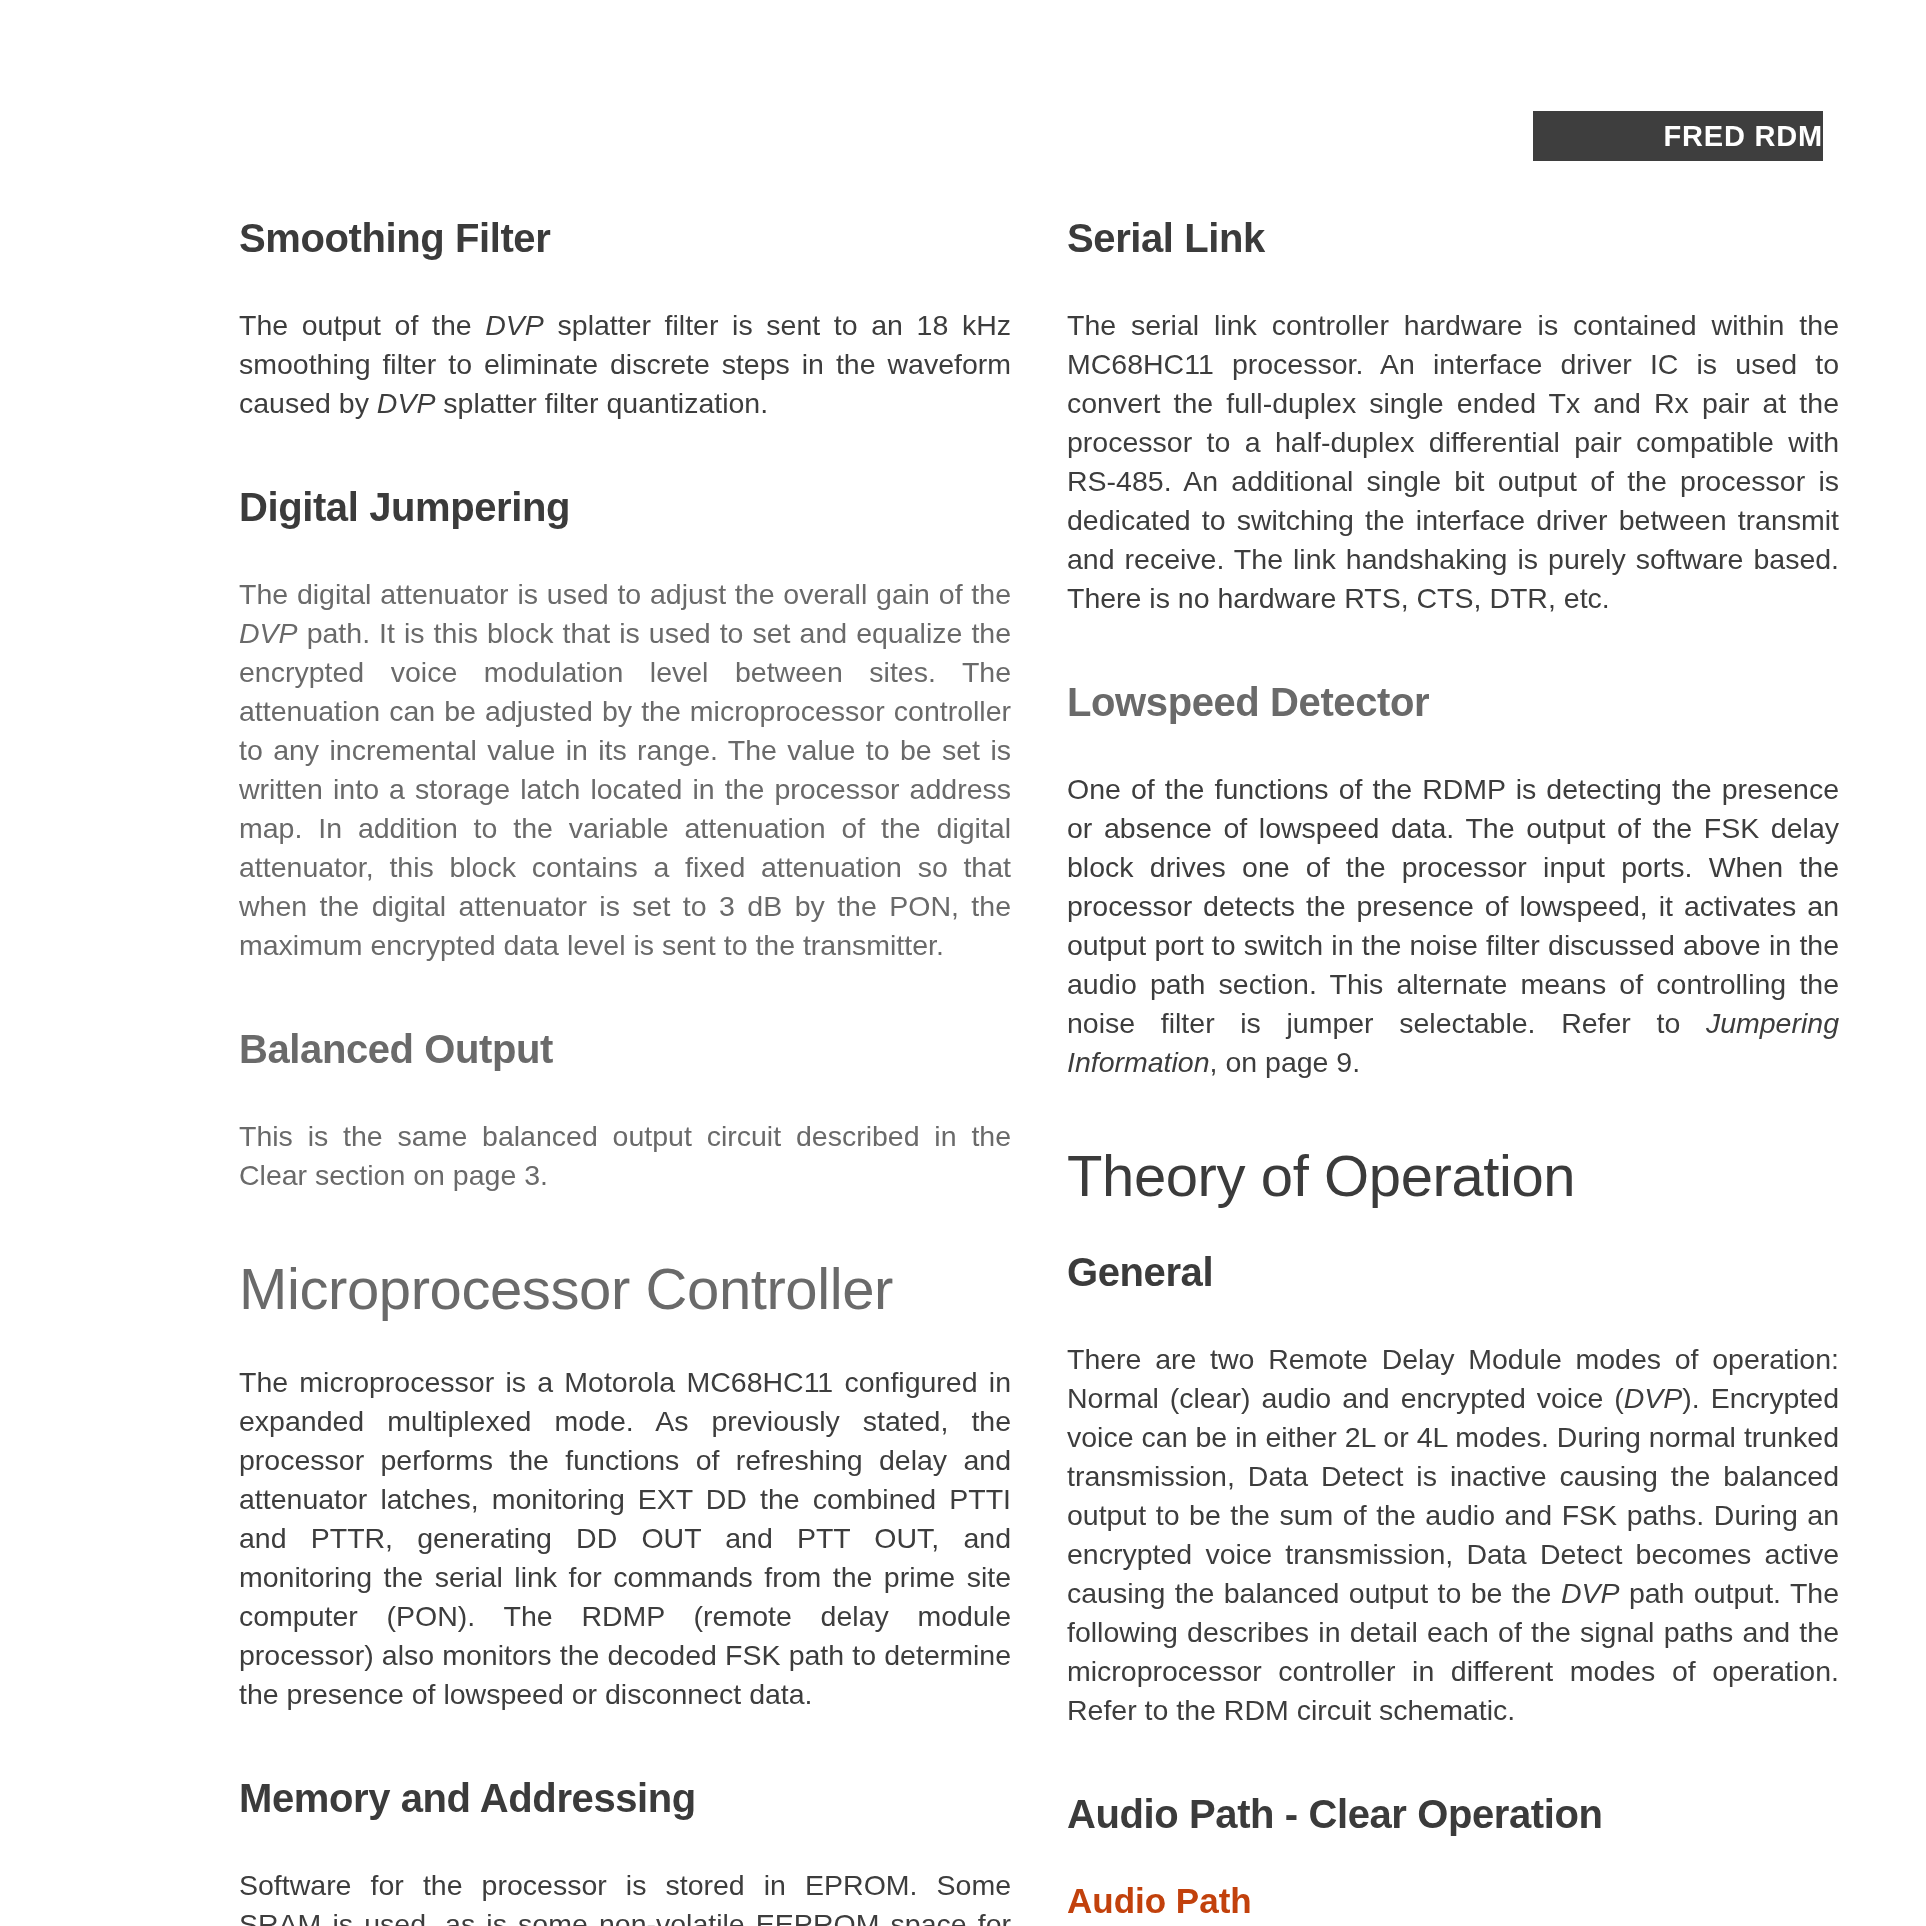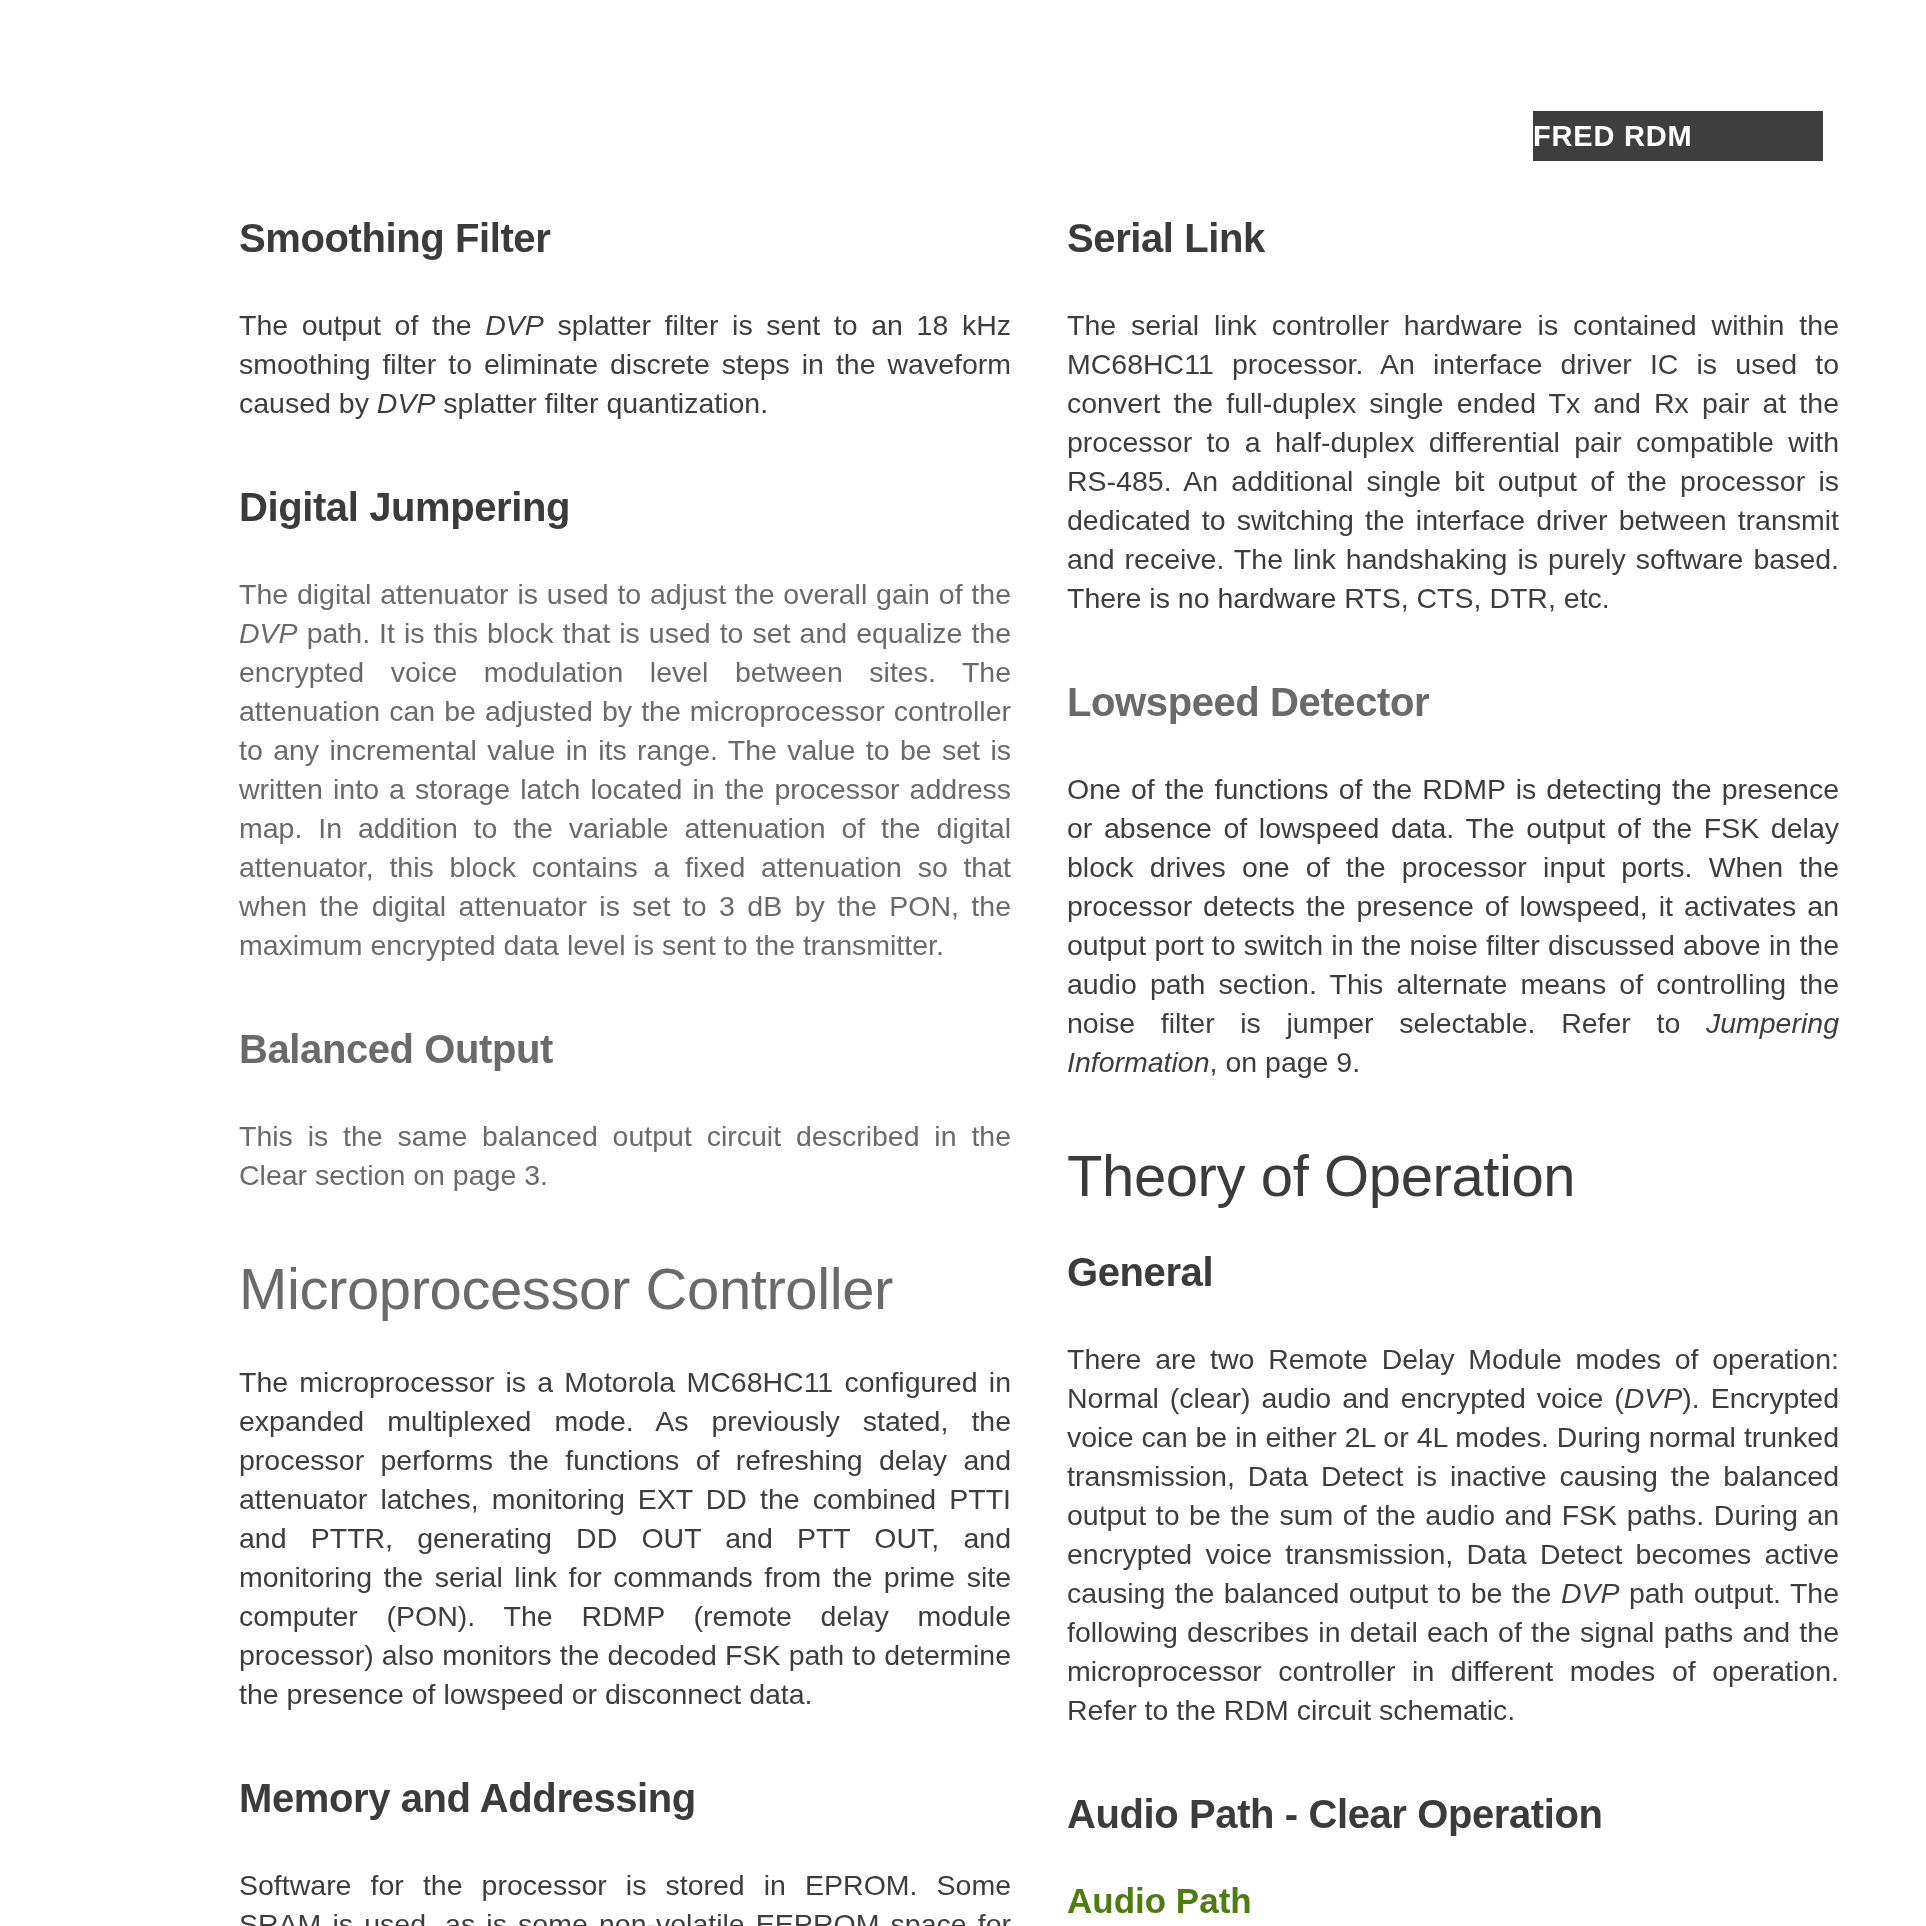--- a/index.html
+++ b/index.html
@@ -3,36 +3,36 @@
   <meta charset="utf-8">
   <style>
     html, body { margin: 0; padding: 0; background: #ffffff; }
     body {
       width: 1934px; height: 2554px; position: relative; overflow: hidden;
       font-family: "Liberation Sans", sans-serif; color: #3a3a3a;
     }
     .badge {
       position: absolute; left: 1533px; top: 111px; width: 290px; height: 50px;
       background: #3e3e3e; color: #ffffff; font-weight: bold;
-      font-size: 29px; line-height: 50px; text-align: left; letter-spacing: 0.8px;
+      font-size: 29px; line-height: 50px; text-align: right; letter-spacing: 0.8px;
     }
     .col { position: absolute; width: 772px; }
     .col.left { left: 239px; top: 216px; }
     .col.right { left: 1067px; top: 216px; }
     h2 {
       font-size: 40px; font-weight: bold; margin: 0 0 46px 0; line-height: 1.1;
       color: #3b3b3b; letter-spacing: -0.4px;
     }
     h1 {
       font-size: 58px; font-weight: normal; margin: 0 0 42px 0; line-height: 1.1;
       color: #3b3b3b; letter-spacing: -0.4px;
     }
     h3 {
       font-size: 35px; font-weight: bold; margin: 0 0 42px 0; line-height: 1.1;
-      color: #4d7c0f;
+      color: #c2410c;
     }
     p {
       font-size: 28.5px; line-height: 39px; margin: 12px 0 62px 0; text-align: justify;
       color: #3d3d3d;
     }
     em { font-style: italic; }
     .faded { color: #6a6a6a; }
   </style>
 </head>
 <body>

